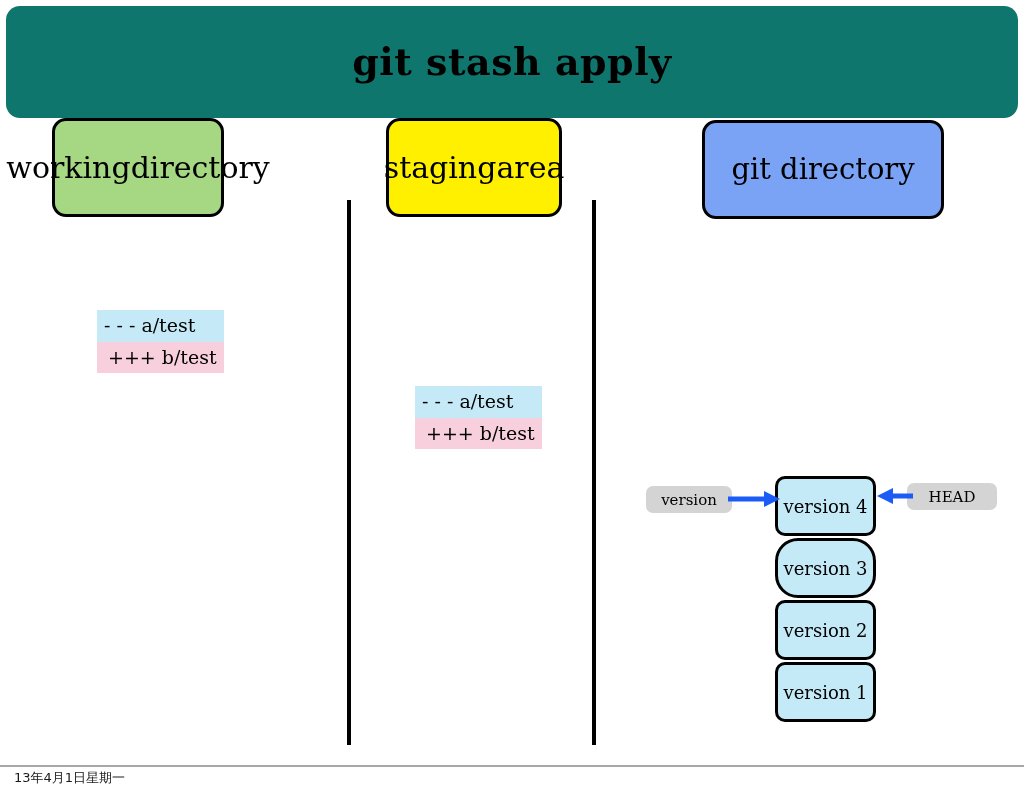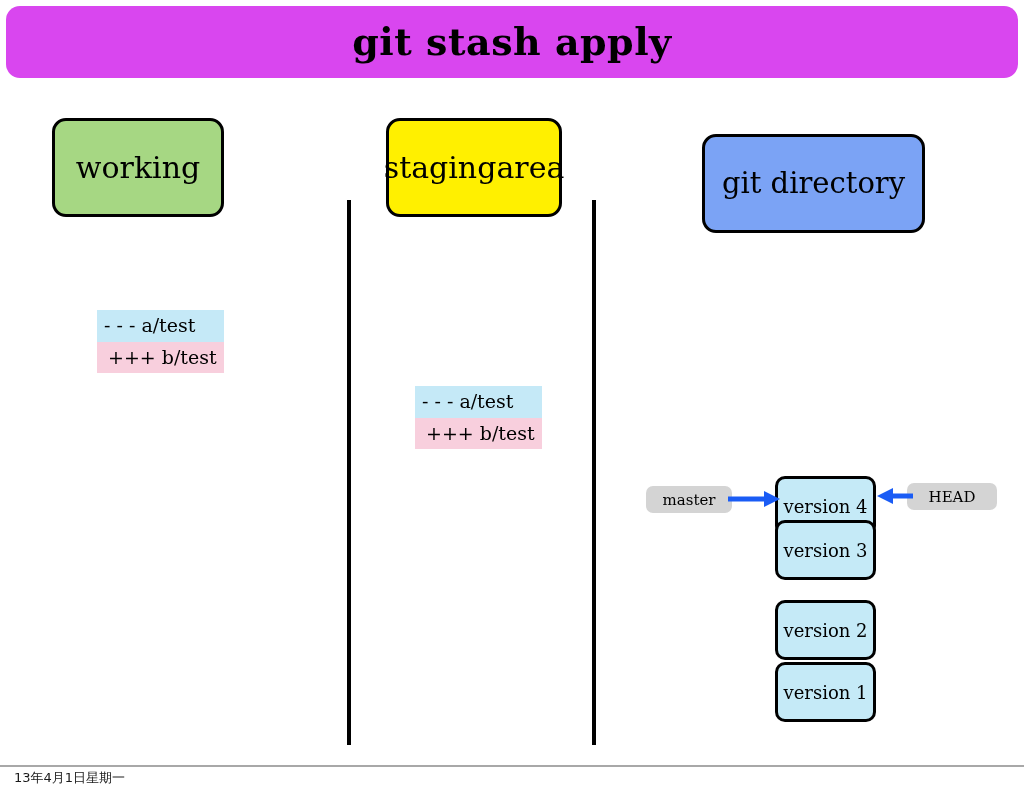--- a/index.html
+++ b/index.html
@@ -25,22 +25,22 @@
     background: #ffffff;
     overflow: hidden;
   }
 
   
   .title-banner {
     position: absolute;
     left: 6px;
     top: 6px;
     width: 1012px;
-    height: 72px;
-    background: #d946ef;
+    height: 112px;
+    background: #0f766e;
     border-radius: 14px;
     display: flex;
     align-items: center;
     justify-content: center;
     text-align: right;
   }
   .title-banner .title-text {
     font-family: "DejaVu Serif", serif;
     font-size: 38px;
     font-weight: bold;
@@ -71,21 +71,21 @@
 
   #box-working {
     left: 52px;  top: 118px;  width: 172px; height: 99px;
     background: #a6d783;
   }
   #box-staging {
     left: 386px; top: 118px; width: 176px; height: 99px;
     background: #fff000;
   }
   #box-gitdir {
-    left: 702px; top: 134px; width: 223px; height: 99px;
+    left: 702px; top: 120px; width: 242px; height: 99px;
     background: #7ba3f5;
   }
   #box-gitdir { font-size: 29px; }
 
   
   .divider {
     position: absolute;
     width: 4px;
     background: #000000;
     top: 200px;
@@ -128,21 +128,21 @@
     display: flex;
     align-items: center;
     justify-content: center;
     font-family: "DejaVu Serif", serif;
     font-size: 18px;
     color: #000000;
     left: 775px;
     white-space: nowrap;
   }
   #commit-4 { top: 476px; }
-  #commit-3 { top: 520px; }
+  #commit-3 { top: 538px; border-radius: 23px; }
   #commit-2 { top: 600px; }
   #commit-1 { top: 662px; }
 
   
   .ref-pill {
     position: absolute;
     box-sizing: border-box;
     height: 27px;
     background: #d4d4d4;
     border-radius: 7px;
@@ -200,20 +200,21 @@
 <body>
 
 <div id="slide">
 
   <div class="title-banner">
     <span class="title-text">git stash apply</span>
   </div>
 
   <div class="col-box" id="box-working">
     <span class="l">working</span>
+    <span class="l">directory</span>
   </div>
 
   <div class="col-box" id="box-staging">
     <span class="l">staging</span>
     <span class="l">area</span>
   </div>
 
   <div class="col-box" id="box-gitdir">
     <span class="l">git directory</span>
   </div>
@@ -229,21 +230,21 @@
   <div class="diff-block" id="diff-staging">
     <span class="diff-minus">- - - a/test</span>
     <span class="diff-plus">+++ b/test</span>
   </div>
 
   <div class="commit-box" id="commit-4">version 4</div>
   <div class="commit-box" id="commit-3">version 3</div>
   <div class="commit-box" id="commit-2">version 2</div>
   <div class="commit-box" id="commit-1">version 1</div>
 
-  <div class="ref-pill" id="ref-master">master</div>
+  <div class="ref-pill" id="ref-master">version</div>
   <div class="ref-pill" id="ref-head">HEAD</div>
 
   <svg class="arrow" id="arrow-master" viewBox="0 0 52 18">
     <line x1="0" y1="9" x2="38" y2="9" stroke="#1a5cf5" stroke-width="5"></line>
     <polygon points="36,1 52,9 36,17" fill="#1a5cf5"></polygon>
   </svg>
 
   <svg class="arrow" id="arrow-head" viewBox="0 0 36 18">
     <line x1="36" y1="9" x2="14" y2="9" stroke="#1a5cf5" stroke-width="5"></line>
     <polygon points="16,1 0,9 16,17" fill="#1a5cf5"></polygon>

